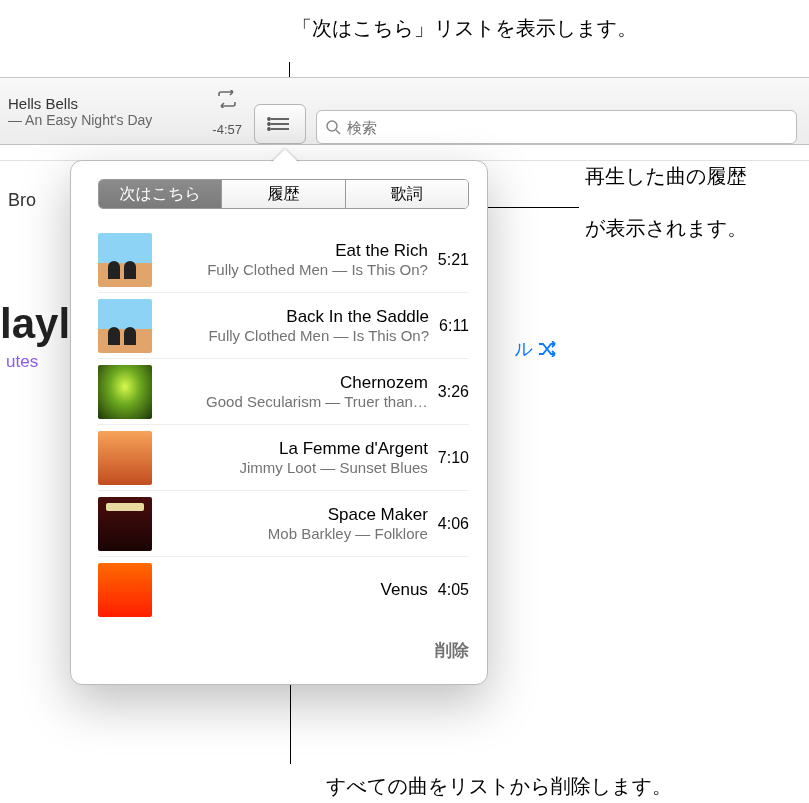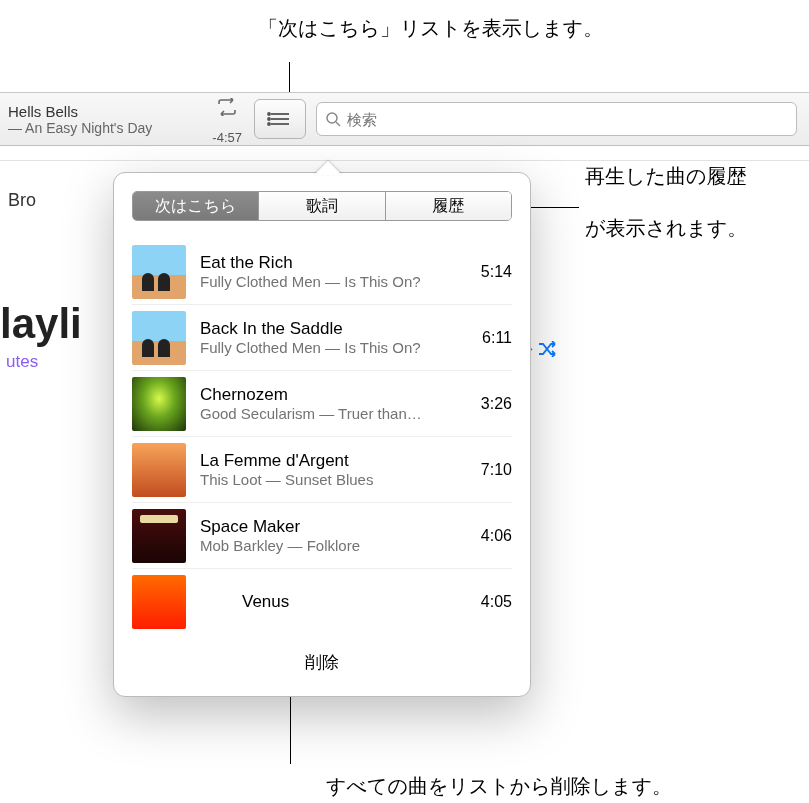--- a/index.html
+++ b/index.html
@@ -16,29 +16,29 @@
       font-size: 20px;
       color: #000;
       line-height: 1.4;
     }
     .callout-line {
       position: absolute;
       background: #000;
     }
     .toolbar {
       position: absolute;
-      top: 92px;
+      top: 77px;
       left: 0;
       right: 0;
-      height: 54px;
+      height: 68px;
       background: linear-gradient(#f8f8f8, #ececec);
       border-top: 1px solid #c8c8c8;
       border-bottom: 1px solid #c0c0c0;
       display: flex;
-      align-items: center;
+      align-items: flex-end;
     }
     .now-playing {
       flex: 0 0 auto;
       padding-left: 8px;
       display: flex;
       flex-direction: column;
       justify-content: center;
       height: 100%;
       width: 210px;
       font-size: 15px;
@@ -124,29 +124,28 @@
       top: 337px;
       right: 250px;
       color: #0e7afe;
       font-size: 18px;
       display: flex;
       align-items: center;
       gap: 4px;
     }
     .popover {
       position: absolute;
-      top: 172px;
+      top: 160px;
       left: 70px;
       width: 418px;
       background: #fff;
       border: 1px solid #bbb;
       border-radius: 12px;
       box-shadow: 0 18px 50px rgba(0,0,0,0.25);
-      padding: 18px 18px 22px 18px;
-      margin-left: 43px;
+      padding: 18px 18px 22px 27px;
     }
     .popover::before {
       content: "";
       position: absolute;
       top: -12px;
       left: 200px;
       width: 0; height: 0;
       border-left: 14px solid transparent;
       border-right: 14px solid transparent;
       border-bottom: 14px solid #fff;
@@ -176,64 +175,65 @@
     }
     .queue-list {
       margin-top: 18px;
     }
     .queue-item {
       display: flex;
       align-items: center;
       height: 66px;
       border-bottom: 1px solid #eee;
     }
-    .queue-item:last-child { border-bottom: none; gap: 42px; }
+    .queue-item:last-child { border-bottom: none; }
     .art {
       width: 54px;
       height: 54px;
       flex: 0 0 54px;
       border-radius: 2px;
       margin-right: 14px;
       background: #888;
       position: relative;
       overflow: hidden;
     }
     .art0, .art1 { background: linear-gradient(#8cd3f5 0%, #8cd3f5 55%, #e1a56b 55%, #e1a56b 100%); }
     .art0::after, .art1::after {
       content:""; position:absolute; bottom:8px; left:10px; width:12px; height:18px; background:#222; border-radius:6px 6px 0 0;
       box-shadow: 16px 0 0 #222;
     }
     .art2 { background: radial-gradient(ellipse at 50% 40%, #d7f94c 0%, #6ca81f 40%, #1d3608 100%); }
     .art3 { background: linear-gradient(#f7a35a, #c24d1f); }
     .art4 { background: linear-gradient(#4a0d0d, #1a0404); }
     .art4::after { content:""; position:absolute; top:6px; left:8px; right:8px; height:8px; background:#e8d9a0; border-radius:2px; }
     .art5 { background: linear-gradient(#ff6a00, #ff1e00); }
-    .track-meta { flex: 1; min-width: 0; }
+    .track-meta { flex: 1; min-width: 0; text-align: right; }
     .track-title { font-size: 17px; color: #000; white-space: nowrap; overflow: hidden; text-overflow: ellipsis; }
     .track-sub { font-size: 15px; color: #737373; white-space: nowrap; overflow: hidden; text-overflow: ellipsis; }
     .track-dur { font-size: 16px; color: #000; margin-left: 10px; }
     .clear-link {
-      text-align: center;
+      text-align: right;
       margin-top: 16px;
-      color: #000000;
+      color: #737373;
       font-size: 17px;
       cursor: pointer;
+      font-weight: bold;
     }
     .browse-border {
       position: absolute;
       top: 160px;
       left: 0; right: 0;
       height: 1px;
       background: #e2e2e2;
     }
   </style>
 </head>
 <body>
 
-<div class="callout" style="top:14px; left:258px;">「次はこちら」リストを表示します。</div>
+<div class="callout" style="top:14px; left:292px;">「次はこちら」リストを表示します。</div>
 <div class="callout-line" style="top:62px; left:289px; width:1px; height:40px;"></div>
 
 <div class="callout" style="top:162px; left:585px;">再生した曲の履歴</div>
 <div class="callout" style="top:214px; left:585px;text-align:right;">が表示されます。</div>
 <div class="callout-line" style="top:207px; left:486px; width:93px; height:1px;"></div>
 
 <div class="callout" style="top:772px; left:298px;margin-left:28px;">すべての曲をリストから削除します。</div>
 <div class="callout-line" style="top:664px; left:290px; width:1px; height:100px;"></div>
 
 <div class="toolbar">
@@ -278,32 +278,32 @@
   <span>ル</span>
   <svg width="22" height="16" viewBox="0 0 22 16" fill="none" stroke="#0e7afe" stroke-width="1.8">
     <path d="M2 3 L6 3 L14 13 L18 13 M18 13 L15 10 M18 13 L15 16"></path>
     <path d="M2 13 L6 13 L14 3 L18 3 M18 3 L15 0 M18 3 L15 6"></path>
   </svg>
 </div>
 
 <div class="popover">
   <div class="seg-control">
     <div class="seg active">次はこちら</div>
+    <div class="seg">履歴</div>
     <div class="seg">歌詞</div>
-    <div class="seg">履歴</div>
   </div>
 
   <div class="queue-list">
     <div class="queue-item">
       <div class="art art0"></div>
       <div class="track-meta">
         <div class="track-title">Eat the Rich</div>
         <div class="track-sub">Fully Clothed Men — Is This On?</div>
       </div>
-      <div class="track-dur">5:14</div>
+      <div class="track-dur">5:21</div>
     </div>
     <div class="queue-item">
       <div class="art art1"></div>
       <div class="track-meta">
         <div class="track-title">Back In the Saddle</div>
         <div class="track-sub">Fully Clothed Men — Is This On?</div>
       </div>
       <div class="track-dur">6:11</div>
     </div>
     <div class="queue-item">
@@ -311,21 +311,21 @@
       <div class="track-meta">
         <div class="track-title">Chernozem</div>
         <div class="track-sub">Good Secularism — Truer than…</div>
       </div>
       <div class="track-dur">3:26</div>
     </div>
     <div class="queue-item">
       <div class="art art3"></div>
       <div class="track-meta">
         <div class="track-title">La Femme d'Argent</div>
-        <div class="track-sub">This Loot — Sunset Blues</div>
+        <div class="track-sub">Jimmy Loot — Sunset Blues</div>
       </div>
       <div class="track-dur">7:10</div>
     </div>
     <div class="queue-item">
       <div class="art art4"></div>
       <div class="track-meta">
         <div class="track-title">Space Maker</div>
         <div class="track-sub">Mob Barkley — Folklore</div>
       </div>
       <div class="track-dur">4:06</div>

